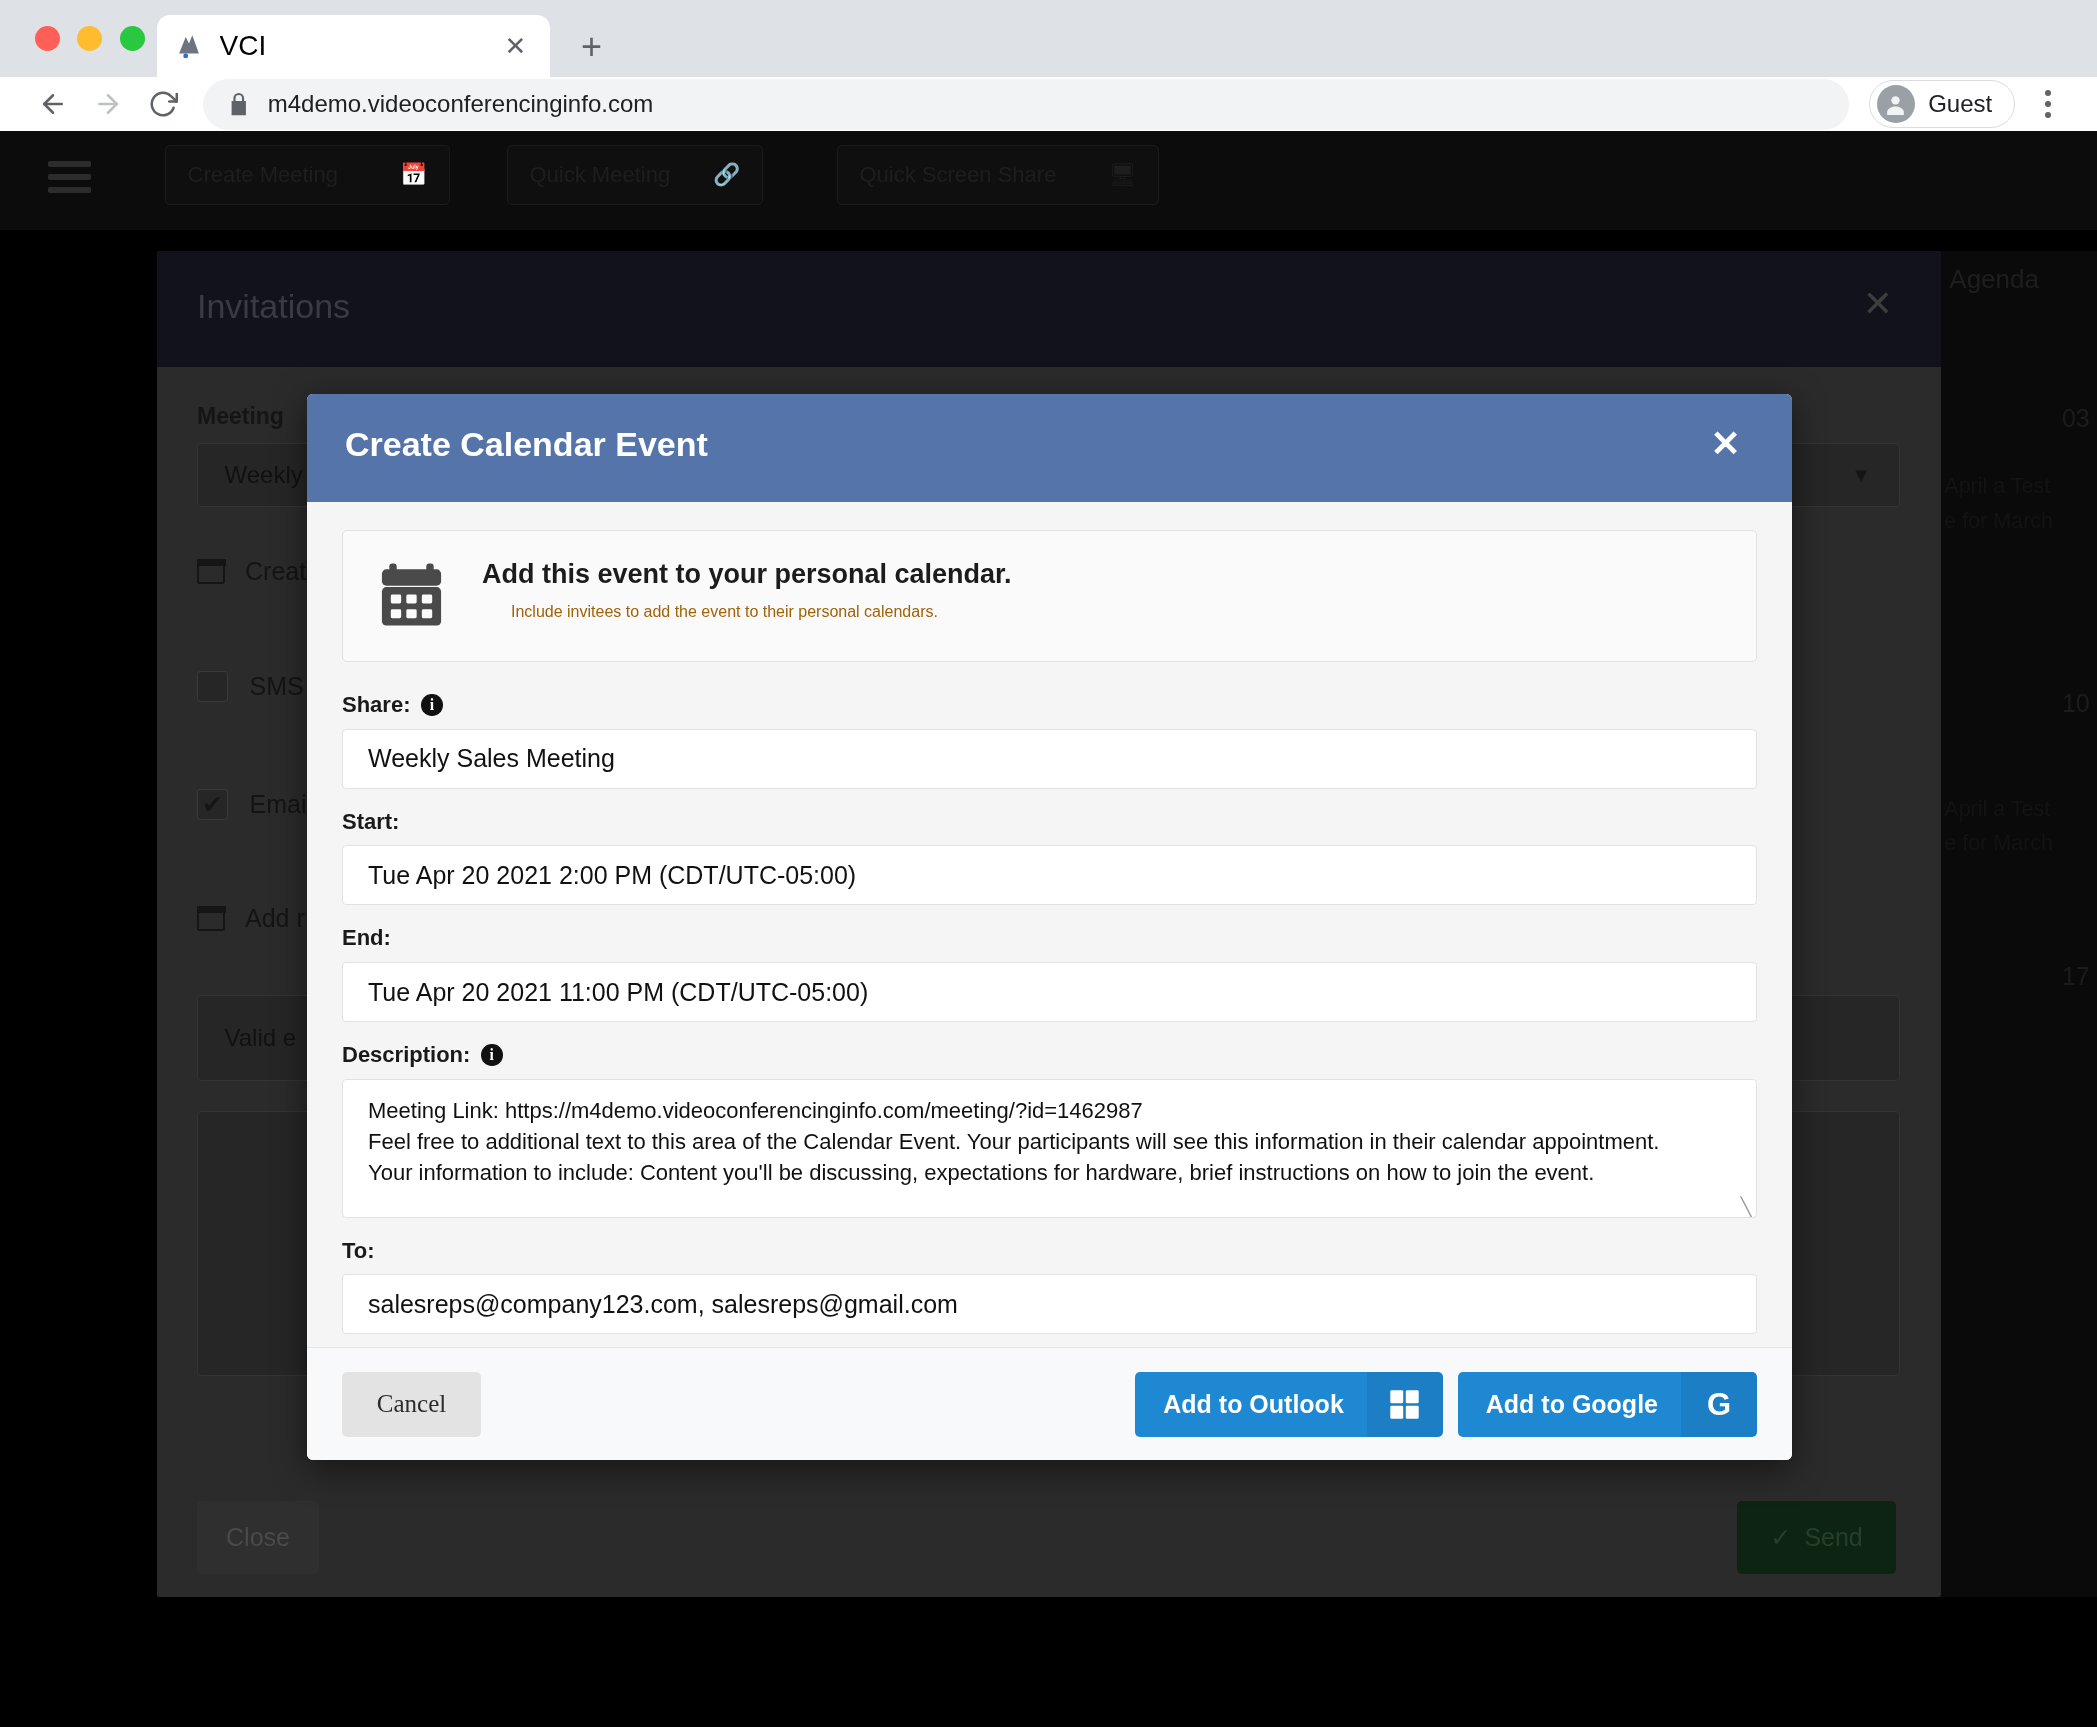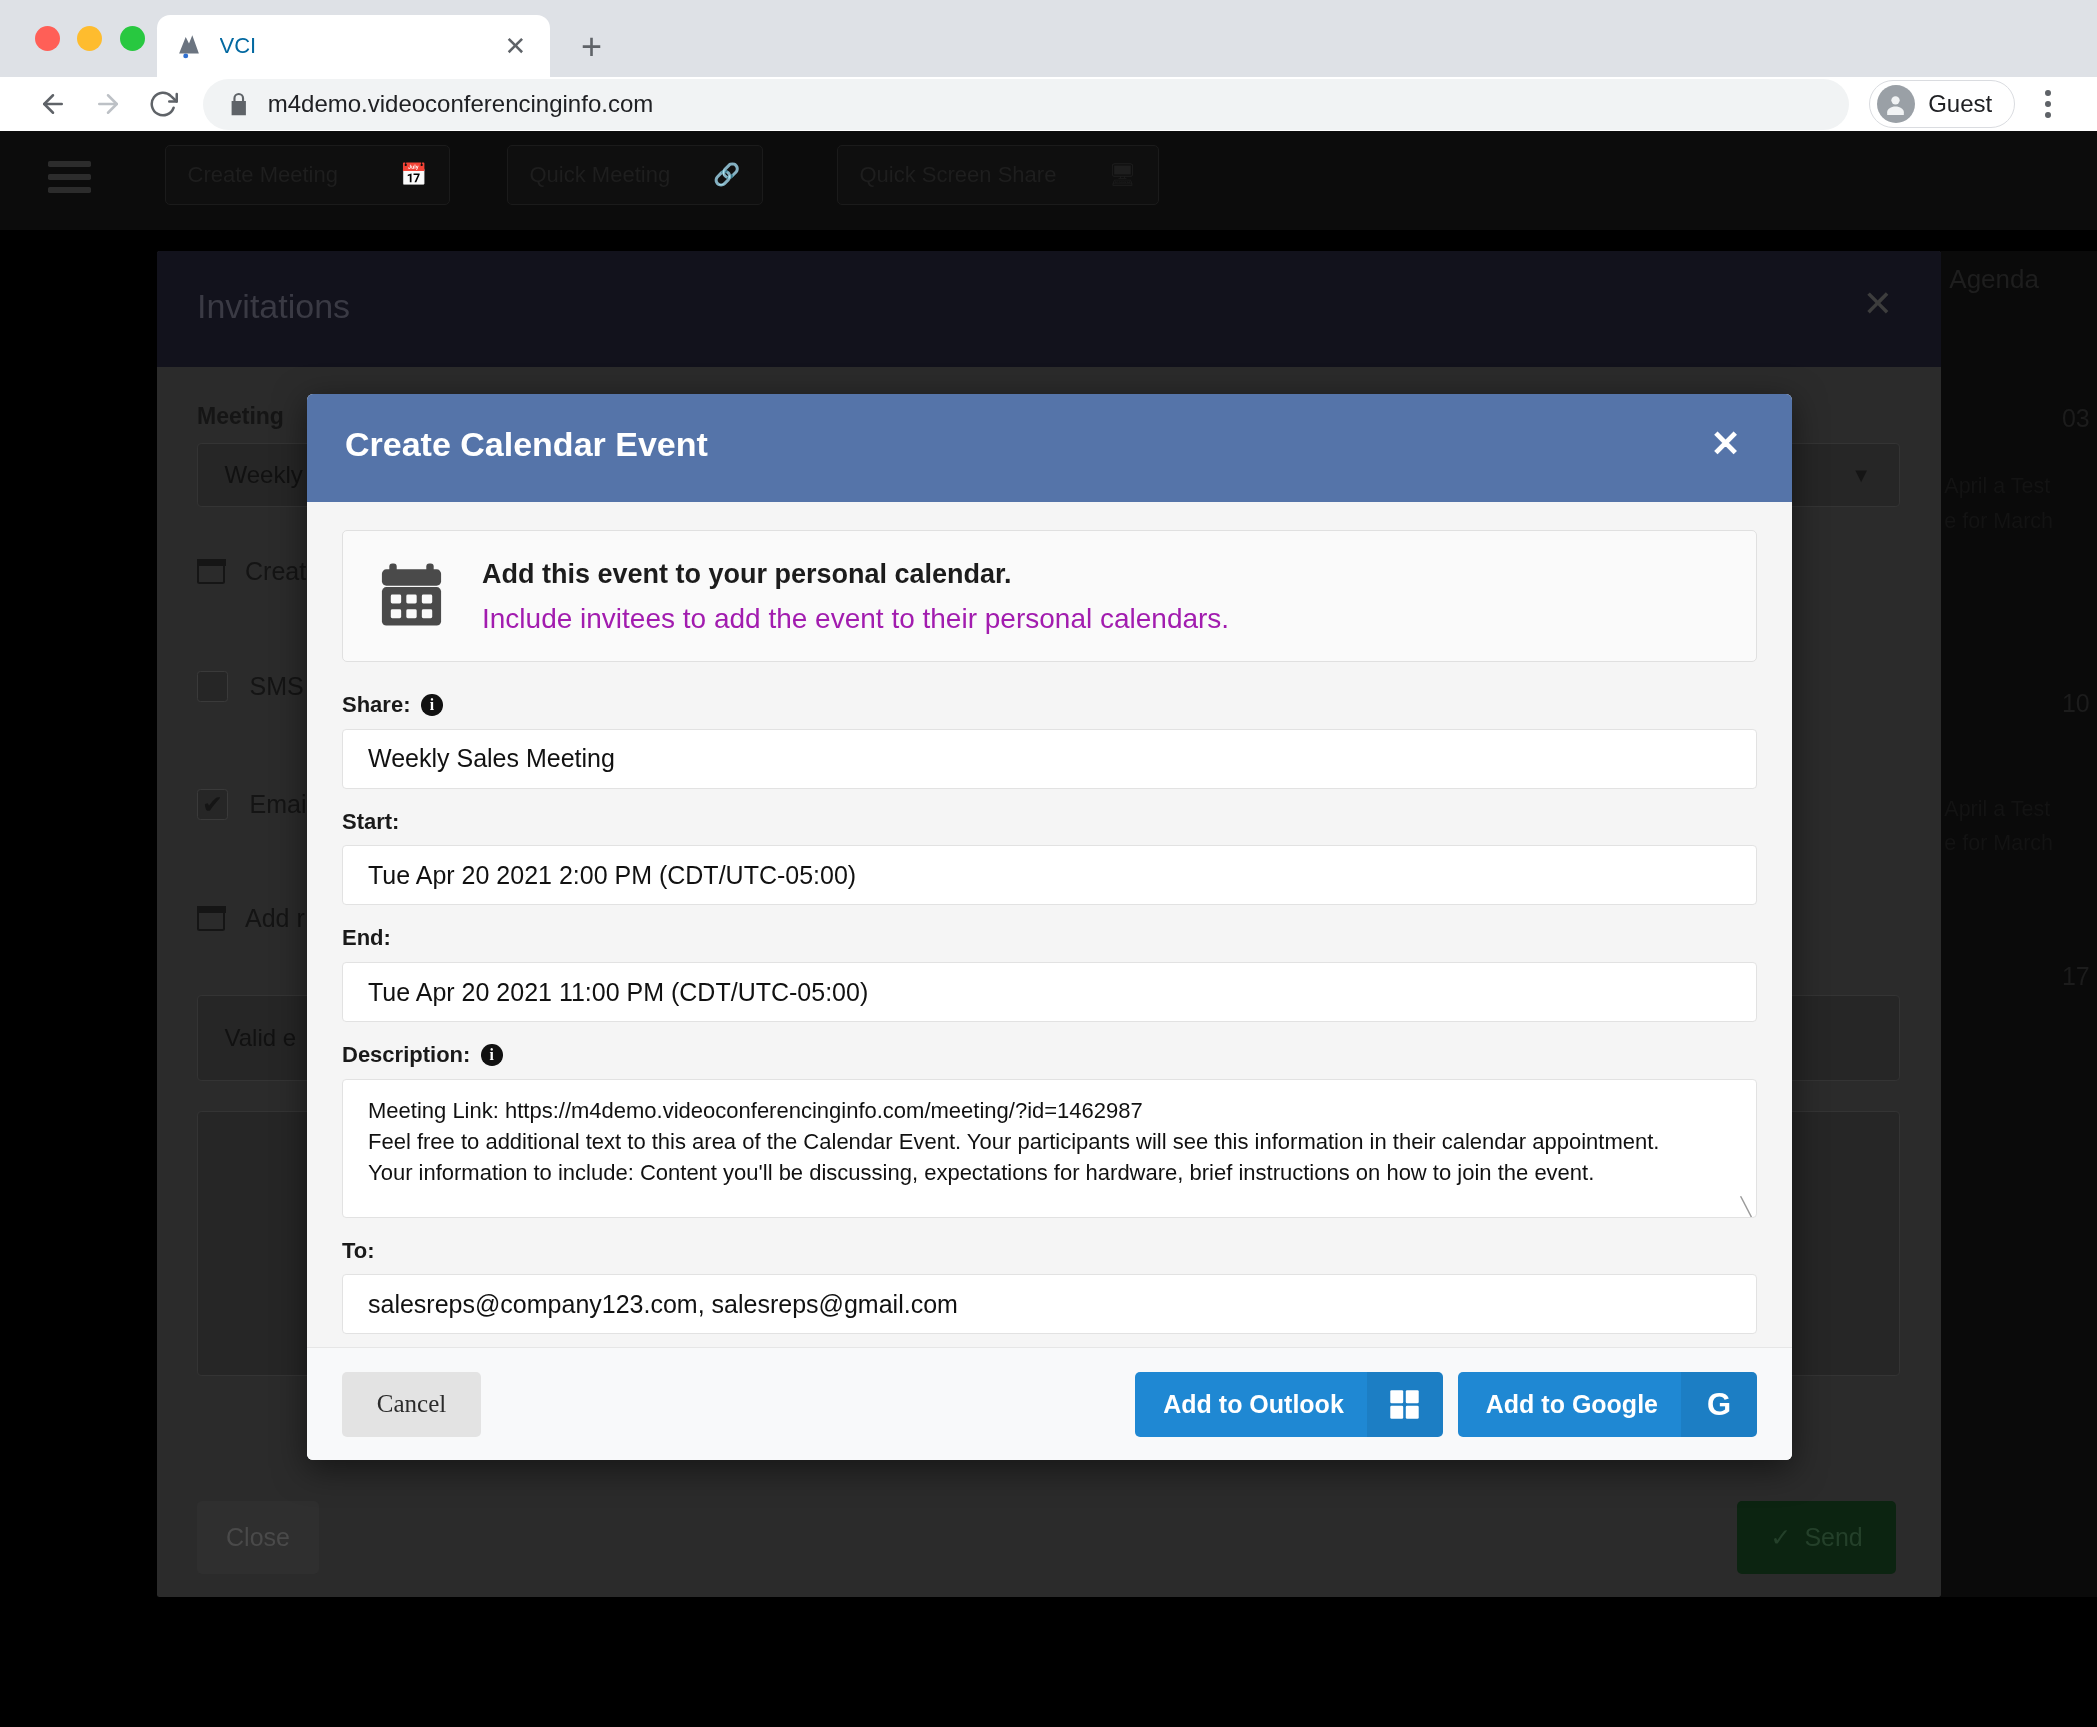--- a/index.html
+++ b/index.html
@@ -36,21 +36,21 @@
     border-radius: 13.2px 13.2px 0 0;
     display: flex; align-items: center;
     padding: 0 18px;
   }
   .tab-favicon {
     width: 28px; height: 28px; margin-right: 16.5px;
     flex: 0 0 auto; position: relative;
   }
   .tab-favicon svg { display: block; }
   .tab-title {
-    font-size: 22px; color: #0369a1;
+    font-size: 28px; color: #000000;
     flex: 1 1 auto; white-space: nowrap; overflow: hidden;
   }
   .tab-close {
     width: 33px; height: 33px; flex: 0 0 auto;
     display: flex; align-items: center; justify-content: center;
     font-size: 26px; color: #5f6368; line-height: 1;
   }
   .new-tab {
     position: absolute; left: 570px; top: 25px;
     width: 43px; height: 43px;
@@ -240,21 +240,21 @@
 
   .notice {
     border: 0.8px solid #e0e0e0; background: #fafafa;
     border-radius: 5px;
     display: flex; 
     padding: 28px 33px; margin-bottom: 30px;
     height: 132px;
   }
   .notice-icon { margin-right: 35px; flex: 0 0 auto; display: flex; }
   .notice-title { font-size: 27px; font-weight: bold; color: #1c1c1c; margin-bottom: 13.2px; }
-  .notice-sub { font-size: 28px; color: #a21caf; }
+  .notice-sub { font-size: 16px; color: #a16207; margin-left: 29px; }
 
   .field { margin-bottom: 20px; }
   .label {
     font-size: 22px; font-weight: bold; color: #1a1a1a;
     margin-bottom: 10.7px; display: flex; align-items: center;
   }
   .info-dot {
     display: inline-flex; align-items: center; justify-content: center;
     width: 21.5px; height: 21.5px; border-radius: 50%;
     background: #111; color: #fff; font-size: 15.7px; font-weight: bold;

